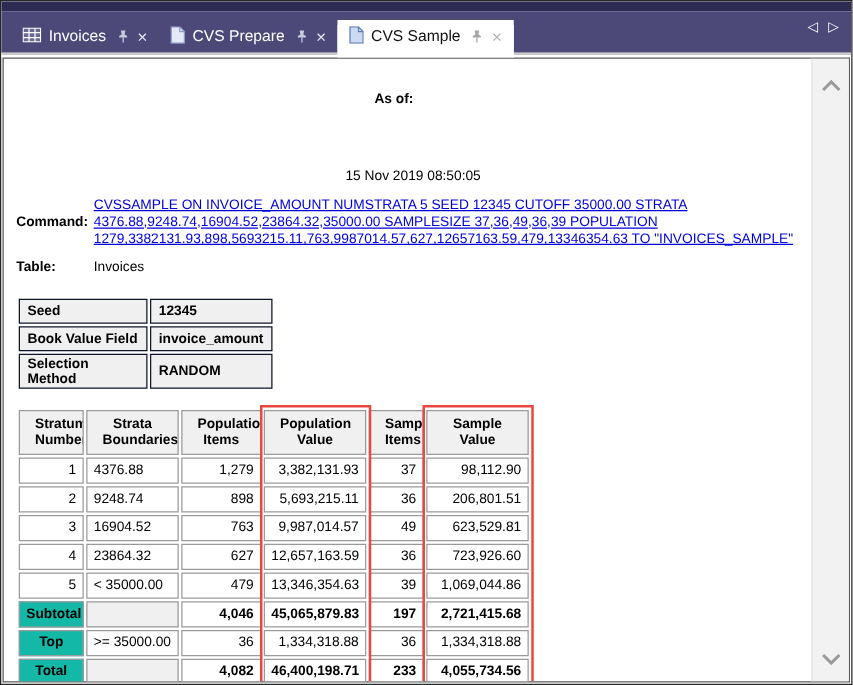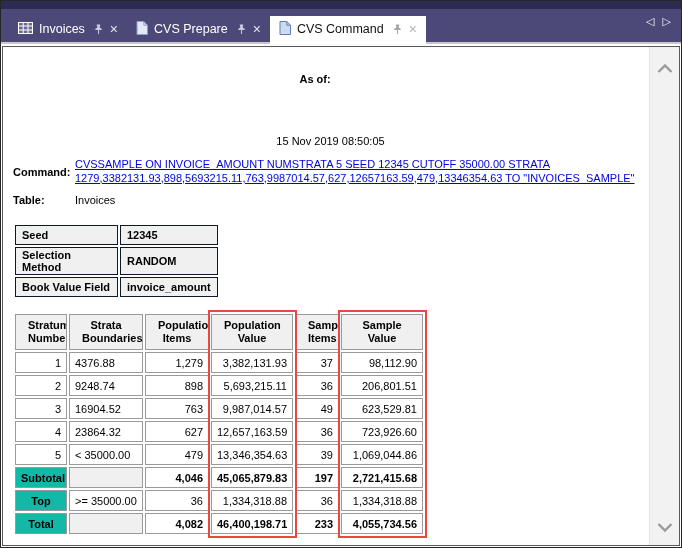--- a/index.html
+++ b/index.html
@@ -177,21 +177,21 @@
       <span class="close-glyph">×</span>
     </div>
 
     <div class="tab active">
       <span>
         <svg width="12" height="14" viewBox="0 0 12 14">
           <path d="M1 0.5 H7.8 L11.5 4.2 V13.5 H1 Z" fill="#ccdbf2" stroke="#5f7fb4"></path>
           <path d="M7.8 0.5 V4.2 H11.5" fill="none" stroke="#5f7fb4"></path>
         </svg>
       </span>
-      <span class="tab-label">CVS Command</span>
+      <span class="tab-label">CVS Sample</span>
       <span class="pin-icon">
         <svg width="11" height="12" viewBox="0 0 12 12">
           <path d="M4 1 h4 l-0.7 3.4 L9.5 5.8 v1.2 H2.5 V5.8 L4.7 4.4 Z" fill="currentColor"></path>
           <rect x="5.5" y="7" width="1.1" height="4.5" fill="currentColor"></rect>
         </svg>
       </span>
       <span class="close-glyph">×</span>
     </div>
 
     <div class="nav-arrows">
@@ -208,42 +208,43 @@
 
       <div class="kv asof">
         <span class="kv-label">As of:</span>
         <span class="kv-value">15 Nov 2019 08:50:05</span>
       </div>
 
       <div class="kv cmd">
         <span class="kv-label">Command:</span>
         <span class="cmd-lines">
           <span class="cmd-line">CVSSAMPLE ON INVOICE_AMOUNT NUMSTRATA 5 SEED 12345 CUTOFF 35000.00 STRATA</span>
+          <span class="cmd-line">4376.88,9248.74,16904.52,23864.32,35000.00 SAMPLESIZE 37,36,49,36,39 POPULATION</span>
           <span class="cmd-line">1279,3382131.93,898,5693215.11,763,9987014.57,627,12657163.59,479,13346354.63 TO "INVOICES_SAMPLE"</span>
         </span>
       </div>
 
       <div class="kv">
         <span class="kv-label">Table:</span>
         <span class="kv-value">Invoices</span>
       </div>
 
       <table class="param-table">
         <tbody>
           <tr>
             <td class="p-label">Seed</td>
             <td class="p-value">12345</td>
           </tr>
           <tr>
+            <td class="p-label">Book Value Field</td>
+            <td class="p-value">invoice_amount</td>
+          </tr>
+          <tr>
             <td class="p-label">Selection Method</td>
             <td class="p-value">RANDOM</td>
-          </tr>
-          <tr>
-            <td class="p-label">Book Value Field</td>
-            <td class="p-value">invoice_amount</td>
           </tr>
         </tbody>
       </table>
 
       <div class="table-wrap">
         <table class="strata-table">
           <colgroup>
             <col class="c1">
               <col class="c2">
               <col class="c3">

